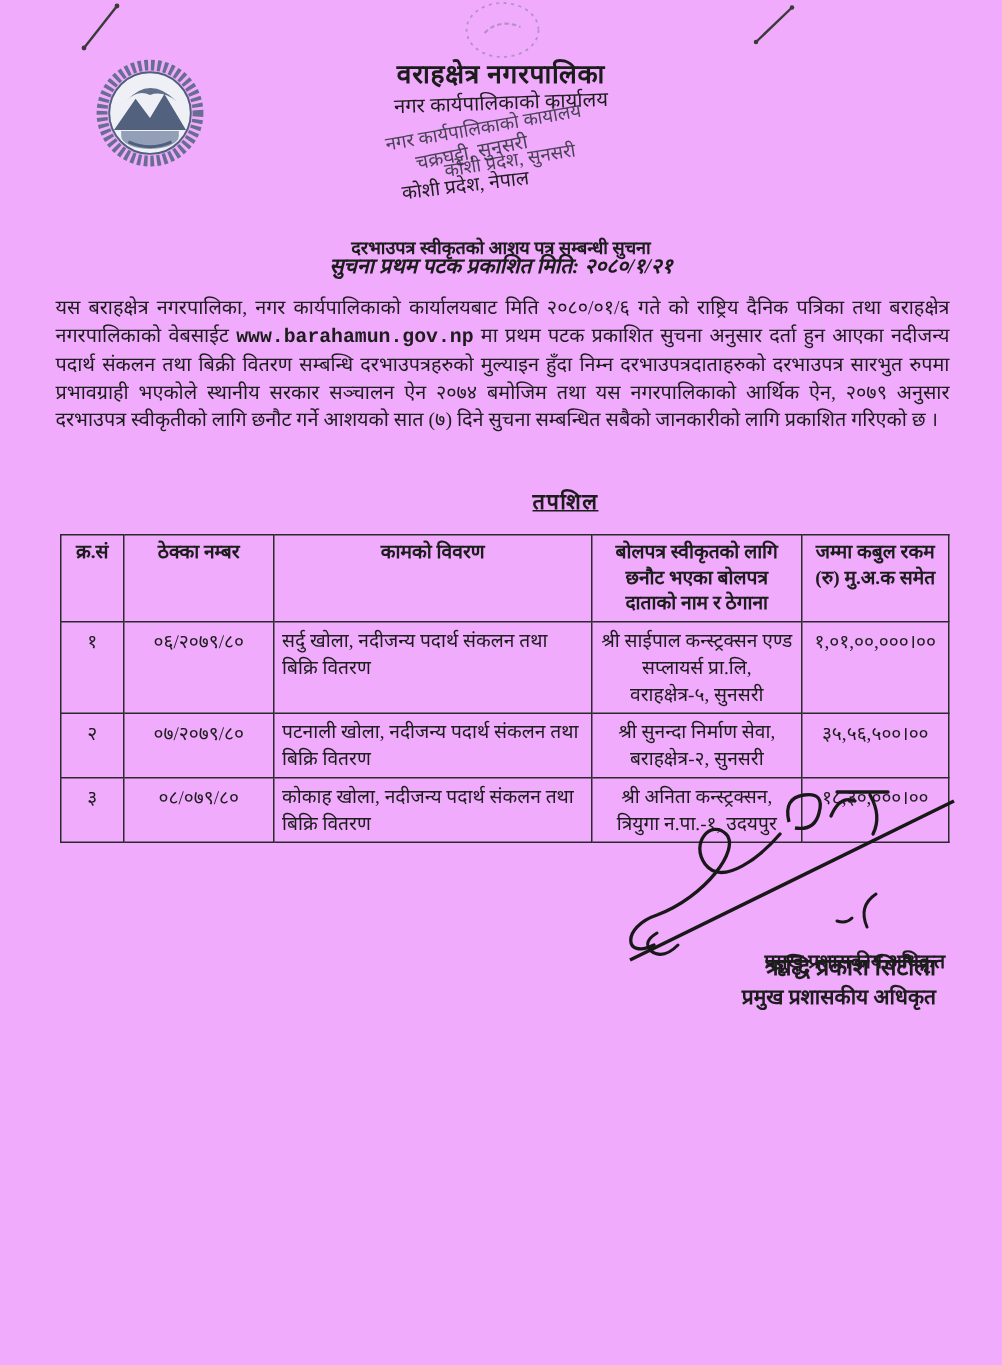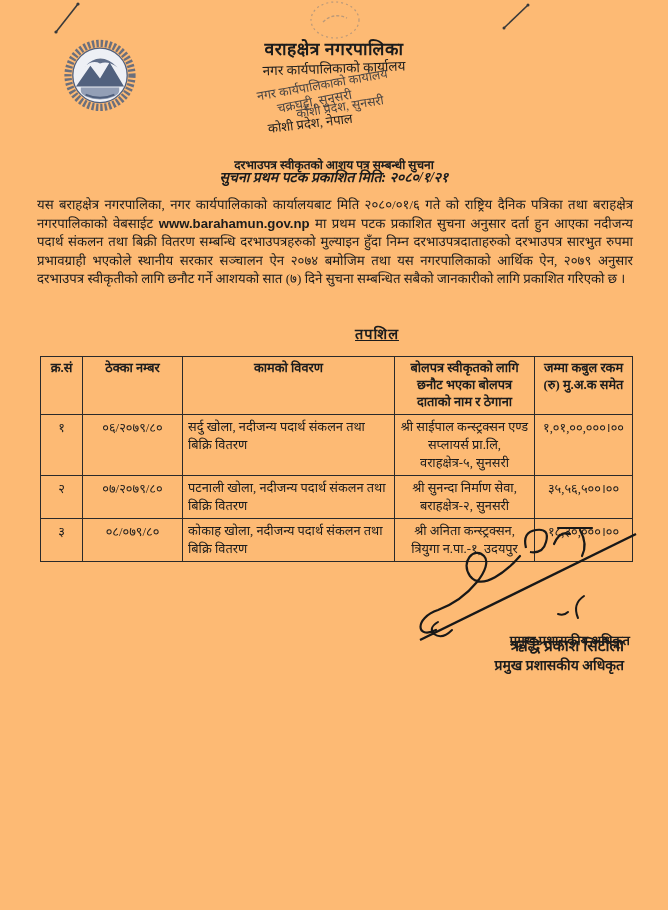--- a/index.html
+++ b/index.html
@@ -1,20 +1,20 @@
 <!DOCTYPE html>
 <html><head>
 <meta charset="utf-8">
 <style>
   html,body{margin:0;padding:0;background:#888;}
   .page{
     position:relative;
     width:668px;height:910px;
     margin:0 auto;
-    background:#fdba74;
+    background:#f0abfc;
     font-family:"Liberation Serif","DejaVu Serif",serif;
     color:#1c1c1c;
     overflow:hidden;
   }
   
   .mark{position:absolute;}
   
   .logo{position:absolute;left:60px;top:32px;width:80px;height:90px;}
   .hdr{position:absolute;left:0;top:0;width:100%;text-align:center;}
   .hdr-l1{top:36px;font-size:17.5px;font-weight:bold;letter-spacing:.5px;}
@@ -24,21 +24,21 @@
   .st2{top:88px;transform:rotate(-11deg) translateX(-20px);font-size:13px;}
   .st3{top:99px;transform:rotate(-9deg) translateX(6px);}
   .hdr-l5{top:111px;font-size:13px;transform:rotate(-7deg) translateX(-24px);}
   .title{position:absolute;left:0;top:138px;width:100%;text-align:center;font-size:12px;font-weight:bold;margin-top:18px;}
   .subtitle{position:absolute;left:0;top:167px;width:100%;text-align:center;font-size:14px;font-weight:600;font-style:italic;}
   
   .para{
     position:absolute;left:37px;top:196px;width:596px;
     font-size:13.2px;line-height:18.6px;text-align:justify;font-weight:500;
   }
-  .para .url{font-weight:bold;font-family:Liberation Sans, sans-serif;margin-top:48px;}
+  .para .url{font-weight:bold;font-family:Liberation Mono, monospace;margin-top:48px;}
   
   .tapashil{position:absolute;left:0;top:323px;width:100%;text-align:center;
     font-size:14.5px;font-weight:bold;text-decoration:underline;letter-spacing:1px;margin-left:43px;}
   
   table.main{
     position:absolute;left:40px;top:356px;width:592px;
     border-collapse:collapse;table-layout:fixed;
     font-size:12.8px;
   }
   table.main th,table.main td{

